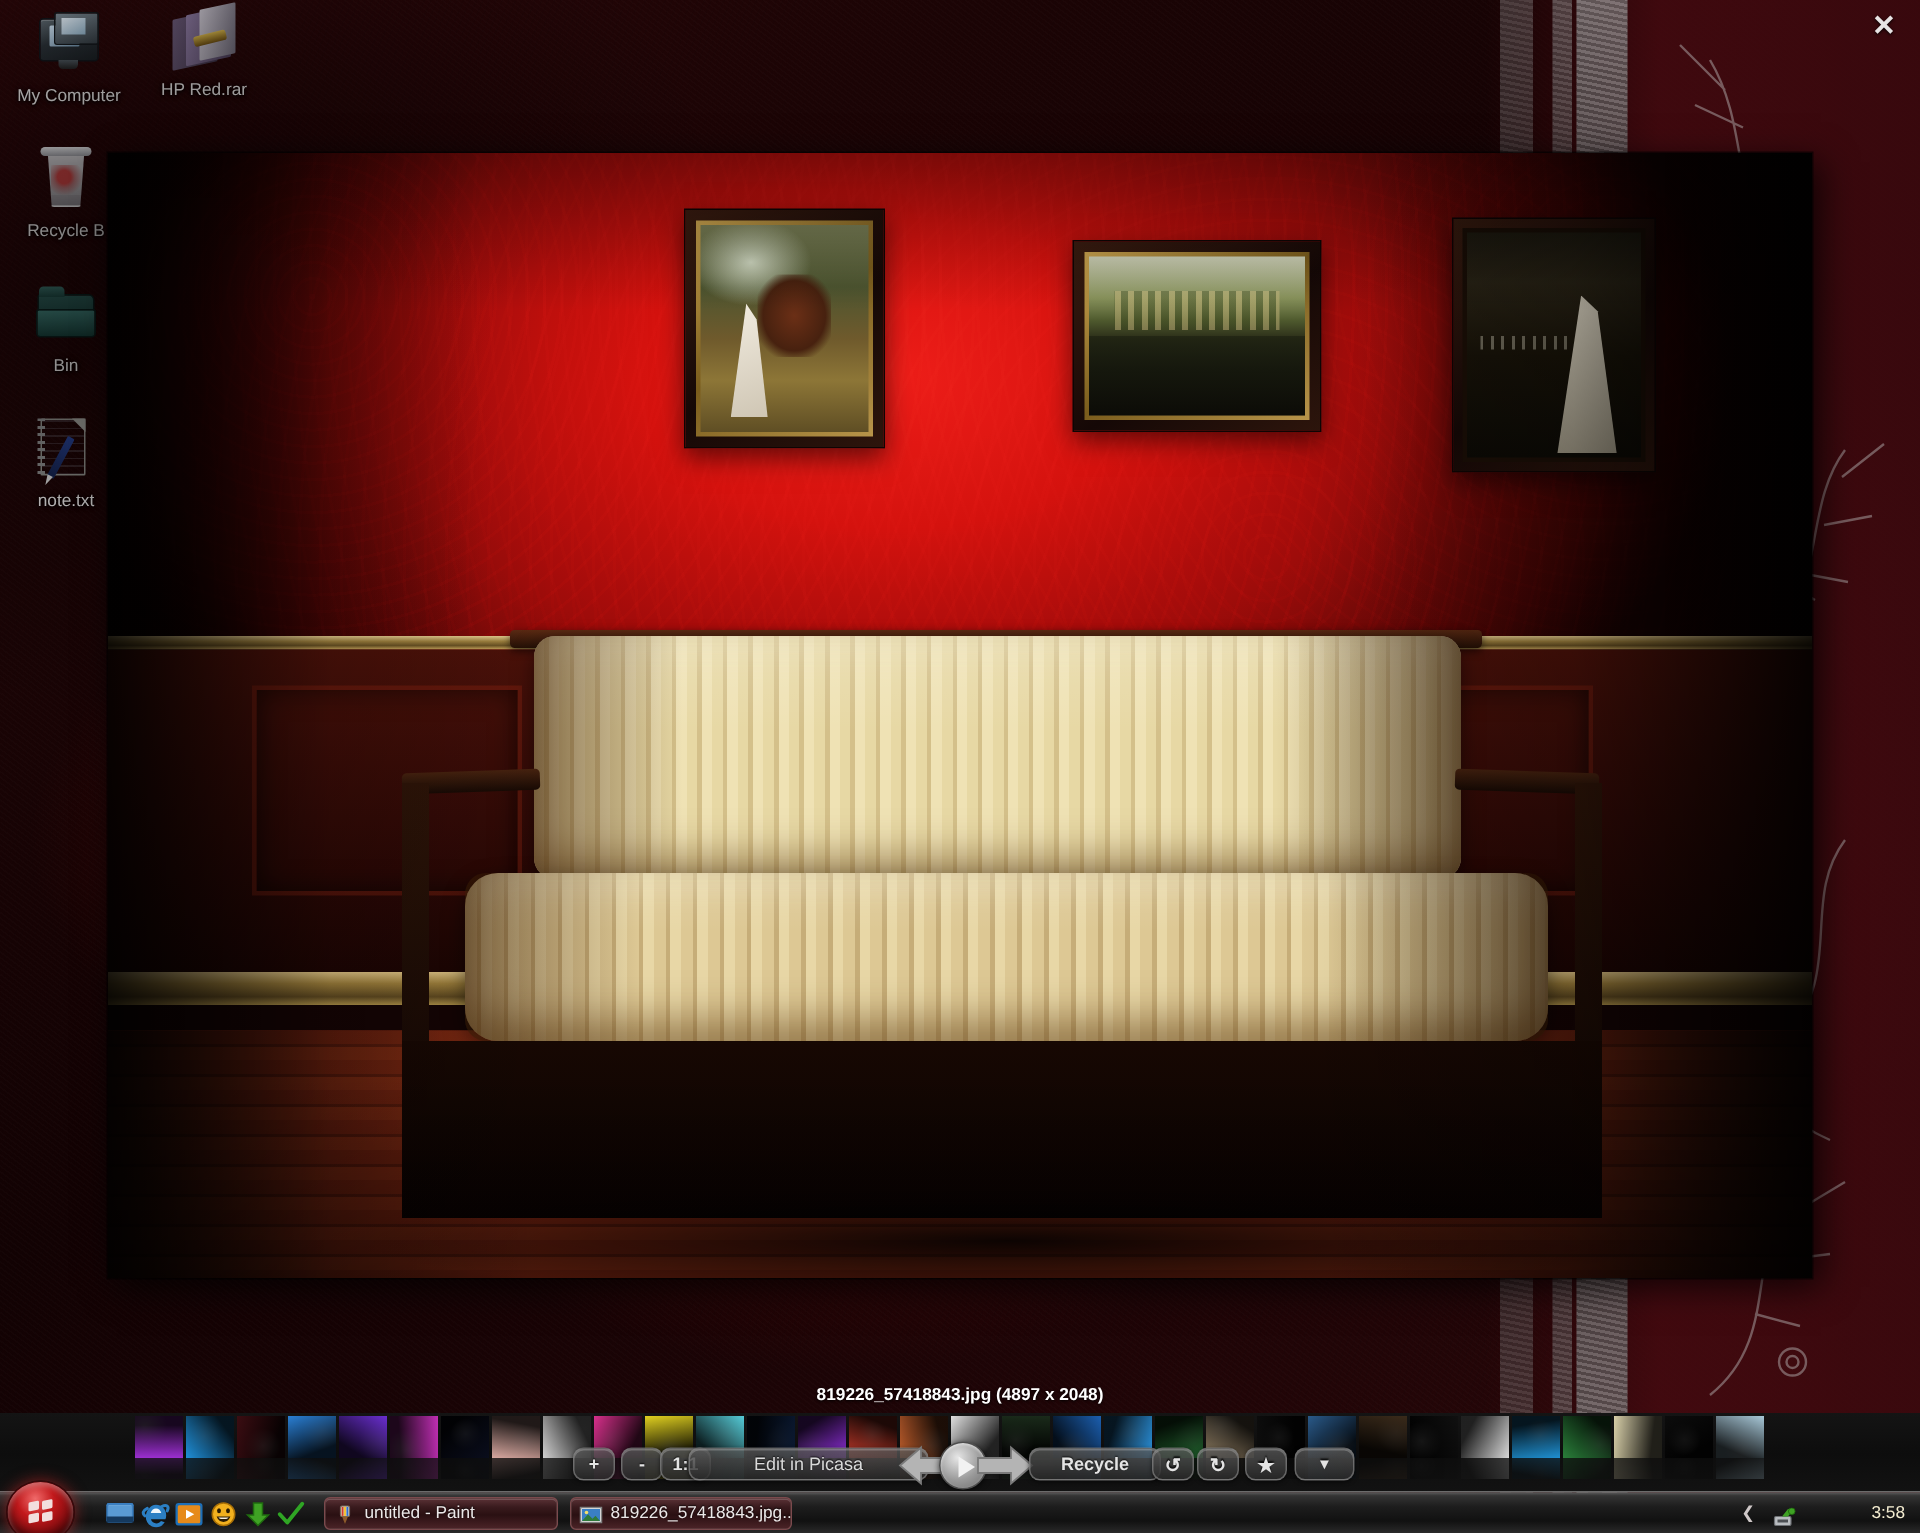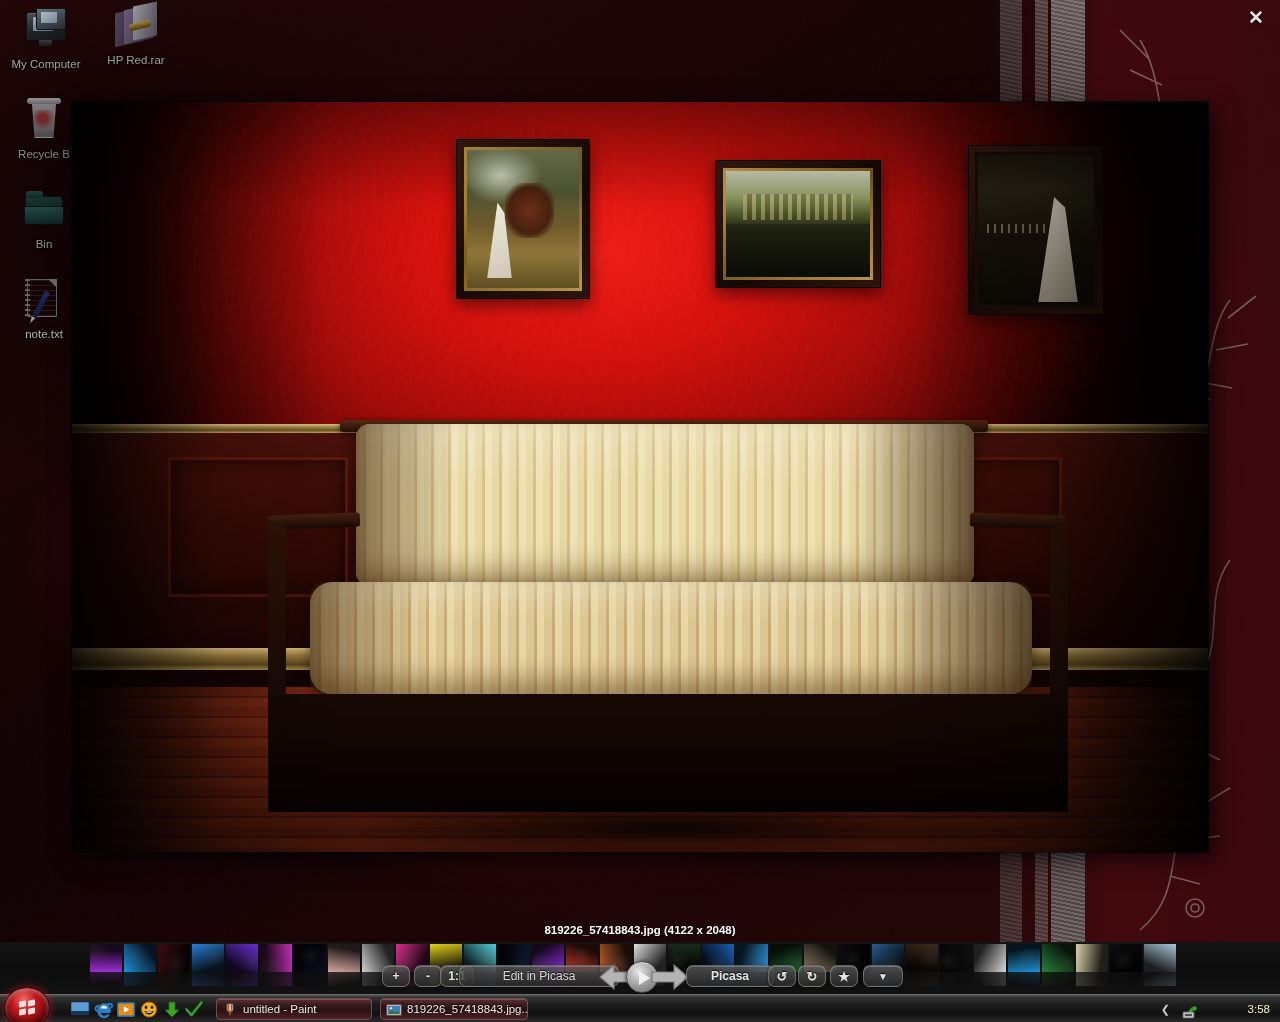--- a/index.html
+++ b/index.html
@@ -447,21 +447,21 @@
                       linear-gradient(180deg,#e3d3a0,#9d8550);"></div>
       <div class="sofa-leg" style="left:196px;top:420px;width:18px;height:290px;"></div>
       <div class="sofa-leg" style="left:978px;top:420px;width:18px;height:290px;"></div>
       <div class="sofa-leg" style="left:196px;top:592px;width:800px;height:118px;background:linear-gradient(180deg,#170803,#090201);"></div>
       <div class="sofa-shadow" style="left:150px;top:690px;width:900px;height:70px;"></div>
     </div>
 
     <div class="photo-vignette"></div>
   </div>
 
-  <div id="caption" class="noselect">819226_57418843.jpg (4122 x 2048)</div>
+  <div id="caption" class="noselect">819226_57418843.jpg (4897 x 2048)</div>
 
   <div id="filmstrip">
     <div class="thumbs" id="thumbs-host">
         <div class="thumb">
           <div class="img" style="background: linear-gradient(0deg, rgb(155, 47, 208) 0%, rgba(0, 0, 0, 0.85) 78%), radial-gradient(circle at 20% 25%, rgba(255, 255, 255, 0.55) 0%, rgba(255, 255, 255, 0) 45%), rgb(155, 47, 208);"></div>
           <div class="refl" style="background: linear-gradient(0deg, rgb(155, 47, 208) 0%, rgba(0, 0, 0, 0.85) 78%), radial-gradient(circle at 20% 25%, rgba(255, 255, 255, 0.55) 0%, rgba(255, 255, 255, 0) 45%), rgb(155, 47, 208);"></div>
         </div>
         <div class="thumb">
           <div class="img" style="background: linear-gradient(53deg, rgb(31, 143, 216) 0%, rgba(0, 0, 0, 0.85) 78%), radial-gradient(circle at 37% 48%, rgba(255, 255, 255, 0.55) 0%, rgba(255, 255, 255, 0) 45%), rgb(31, 143, 216);"></div>
           <div class="refl" style="background: linear-gradient(53deg, rgb(31, 143, 216) 0%, rgba(0, 0, 0, 0.85) 78%), radial-gradient(circle at 37% 48%, rgba(255, 255, 255, 0.55) 0%, rgba(255, 255, 255, 0) 45%), rgb(31, 143, 216);"></div>
@@ -609,21 +609,21 @@
       </svg>
     </div>
     <div class="tb play-btn" style="left:626px;top:-1px;"></div>
     <div class="tb nav-arrow" style="left:648px;top:0px;">
       <svg width="44" height="30" viewBox="0 0 44 30">
         <polygon points="40,15 26,3 26,10 4,10 4,20 26,20 26,27" fill="#b4b4b4" stroke="#7a7a7a" stroke-width="1.2"></polygon>
       </svg>
     </div>
 
     <div class="tb" style="left:686px;top:3px;">
-      <div class="btn upload">Picasa</div>
+      <div class="btn upload">Recycle</div>
     </div>
     <div class="tb" style="left:768px;top:3px;">
       <div class="btn ic">↺</div>
     </div>
     <div class="tb" style="left:798px;top:3px;">
       <div class="btn ic">↻</div>
     </div>
     <div class="tb" style="left:830px;top:3px;">
       <div class="btn ic">★</div>
     </div>

